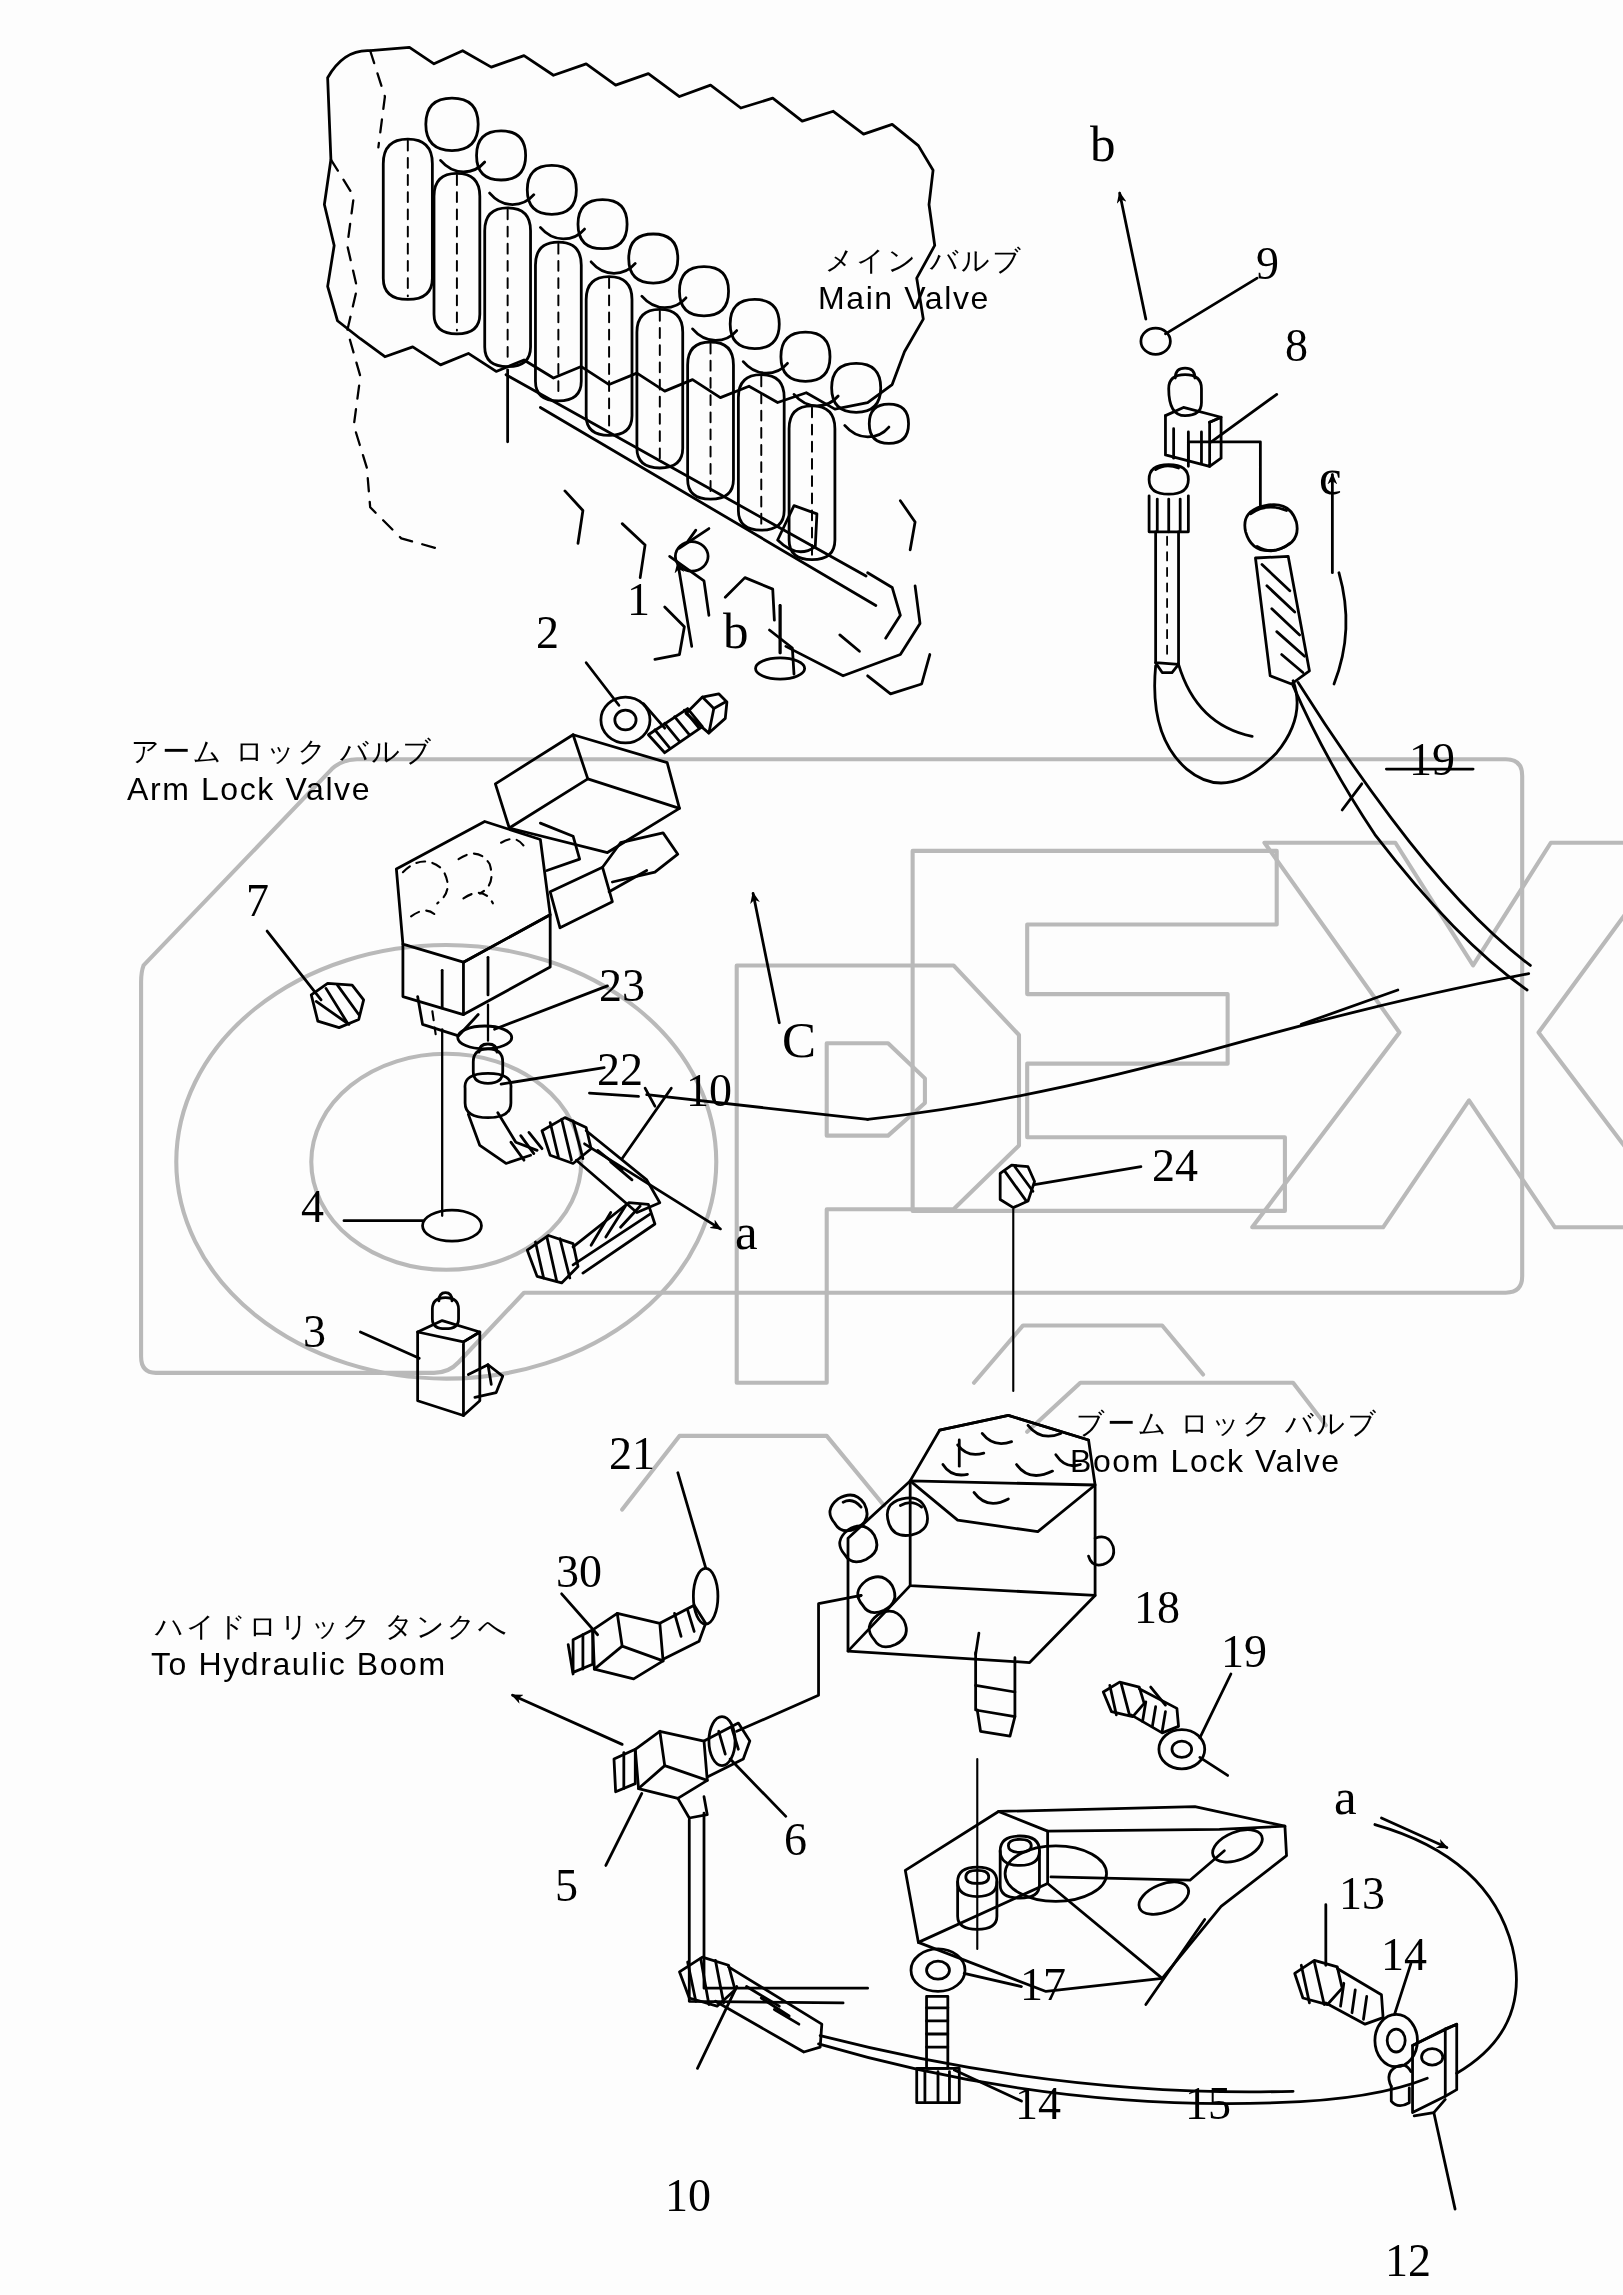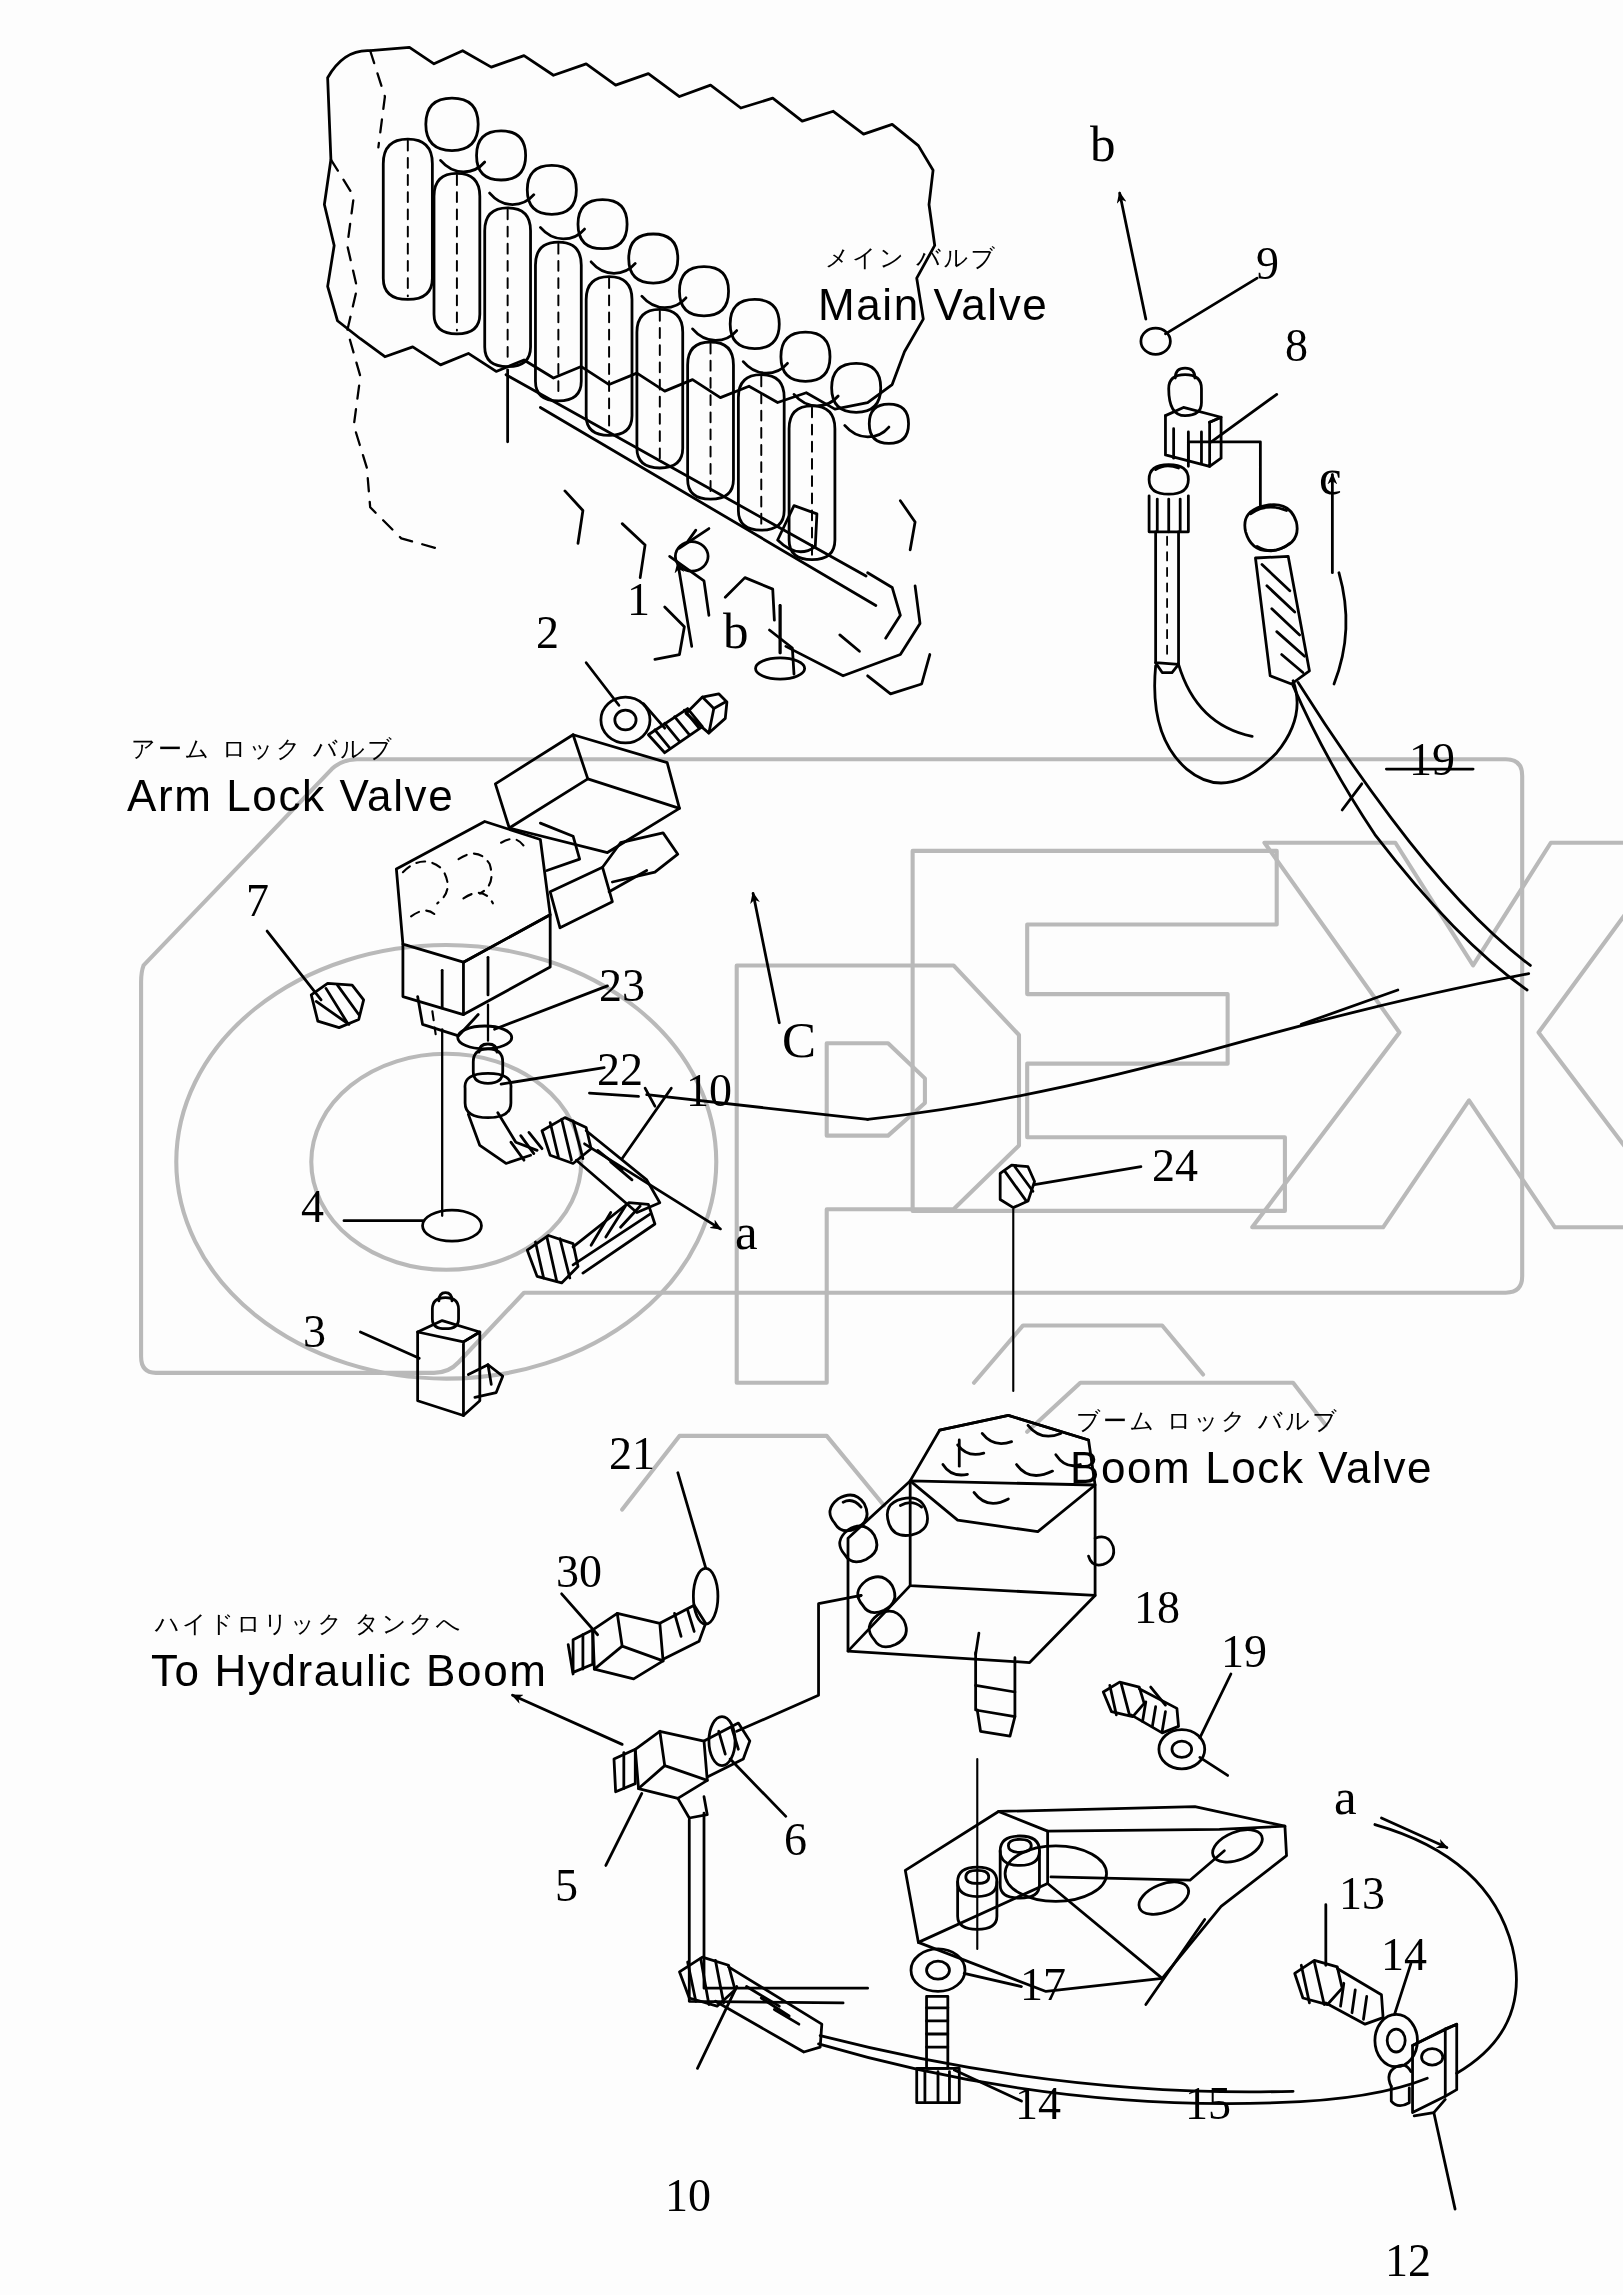--- a/index.html
+++ b/index.html
@@ -26,26 +26,26 @@
   }
   
   .lbl {
     position: absolute;
     color: #000;
     white-space: nowrap;
     line-height: 1.05;
     font-family: "Liberation Sans", sans-serif;
   }
   .jp {
-    font-size: 24px;
+    font-size: 28px;
     letter-spacing: 2.5px;
     font-family: "DejaVu Sans", sans-serif;
   }
   .en {
-    font-size: 44px;
+    font-size: 32px;
     letter-spacing: 1.6px;
   }
   .callout {
     position: absolute;
     font-family: "Liberation Serif", serif;
     font-size: 46px;
     color: #000;
   }
   .secref {
     position: absolute;

